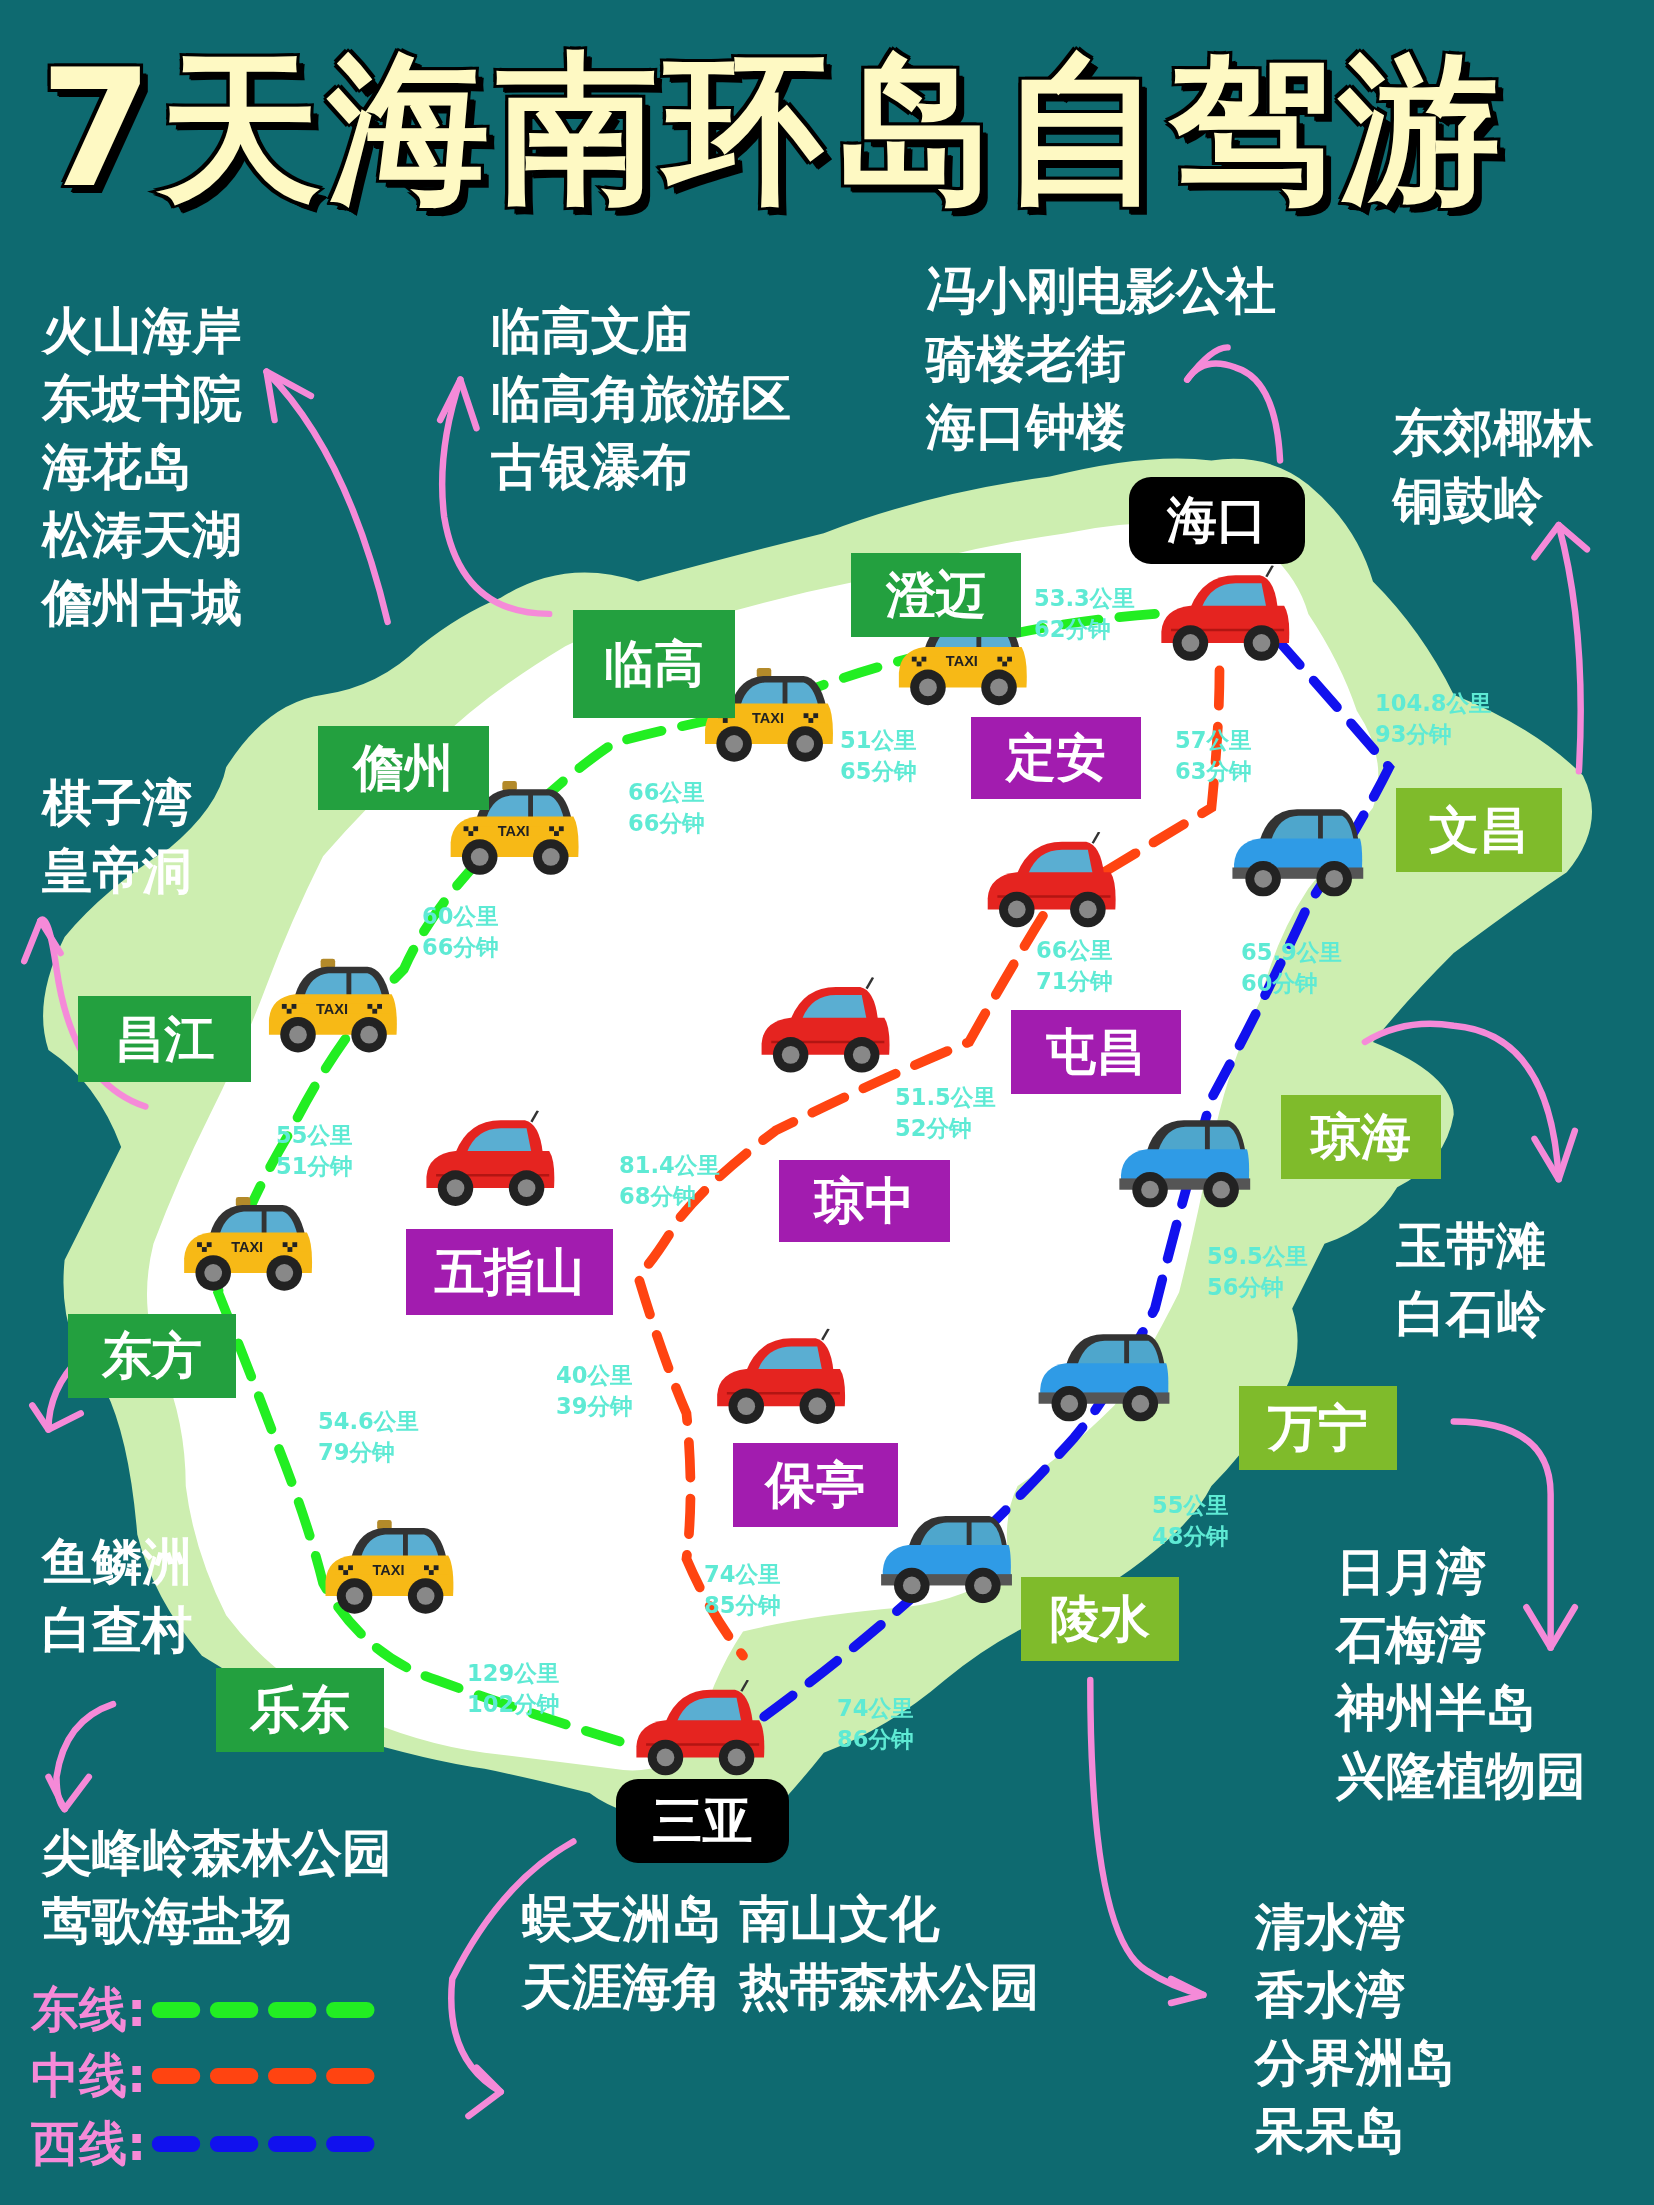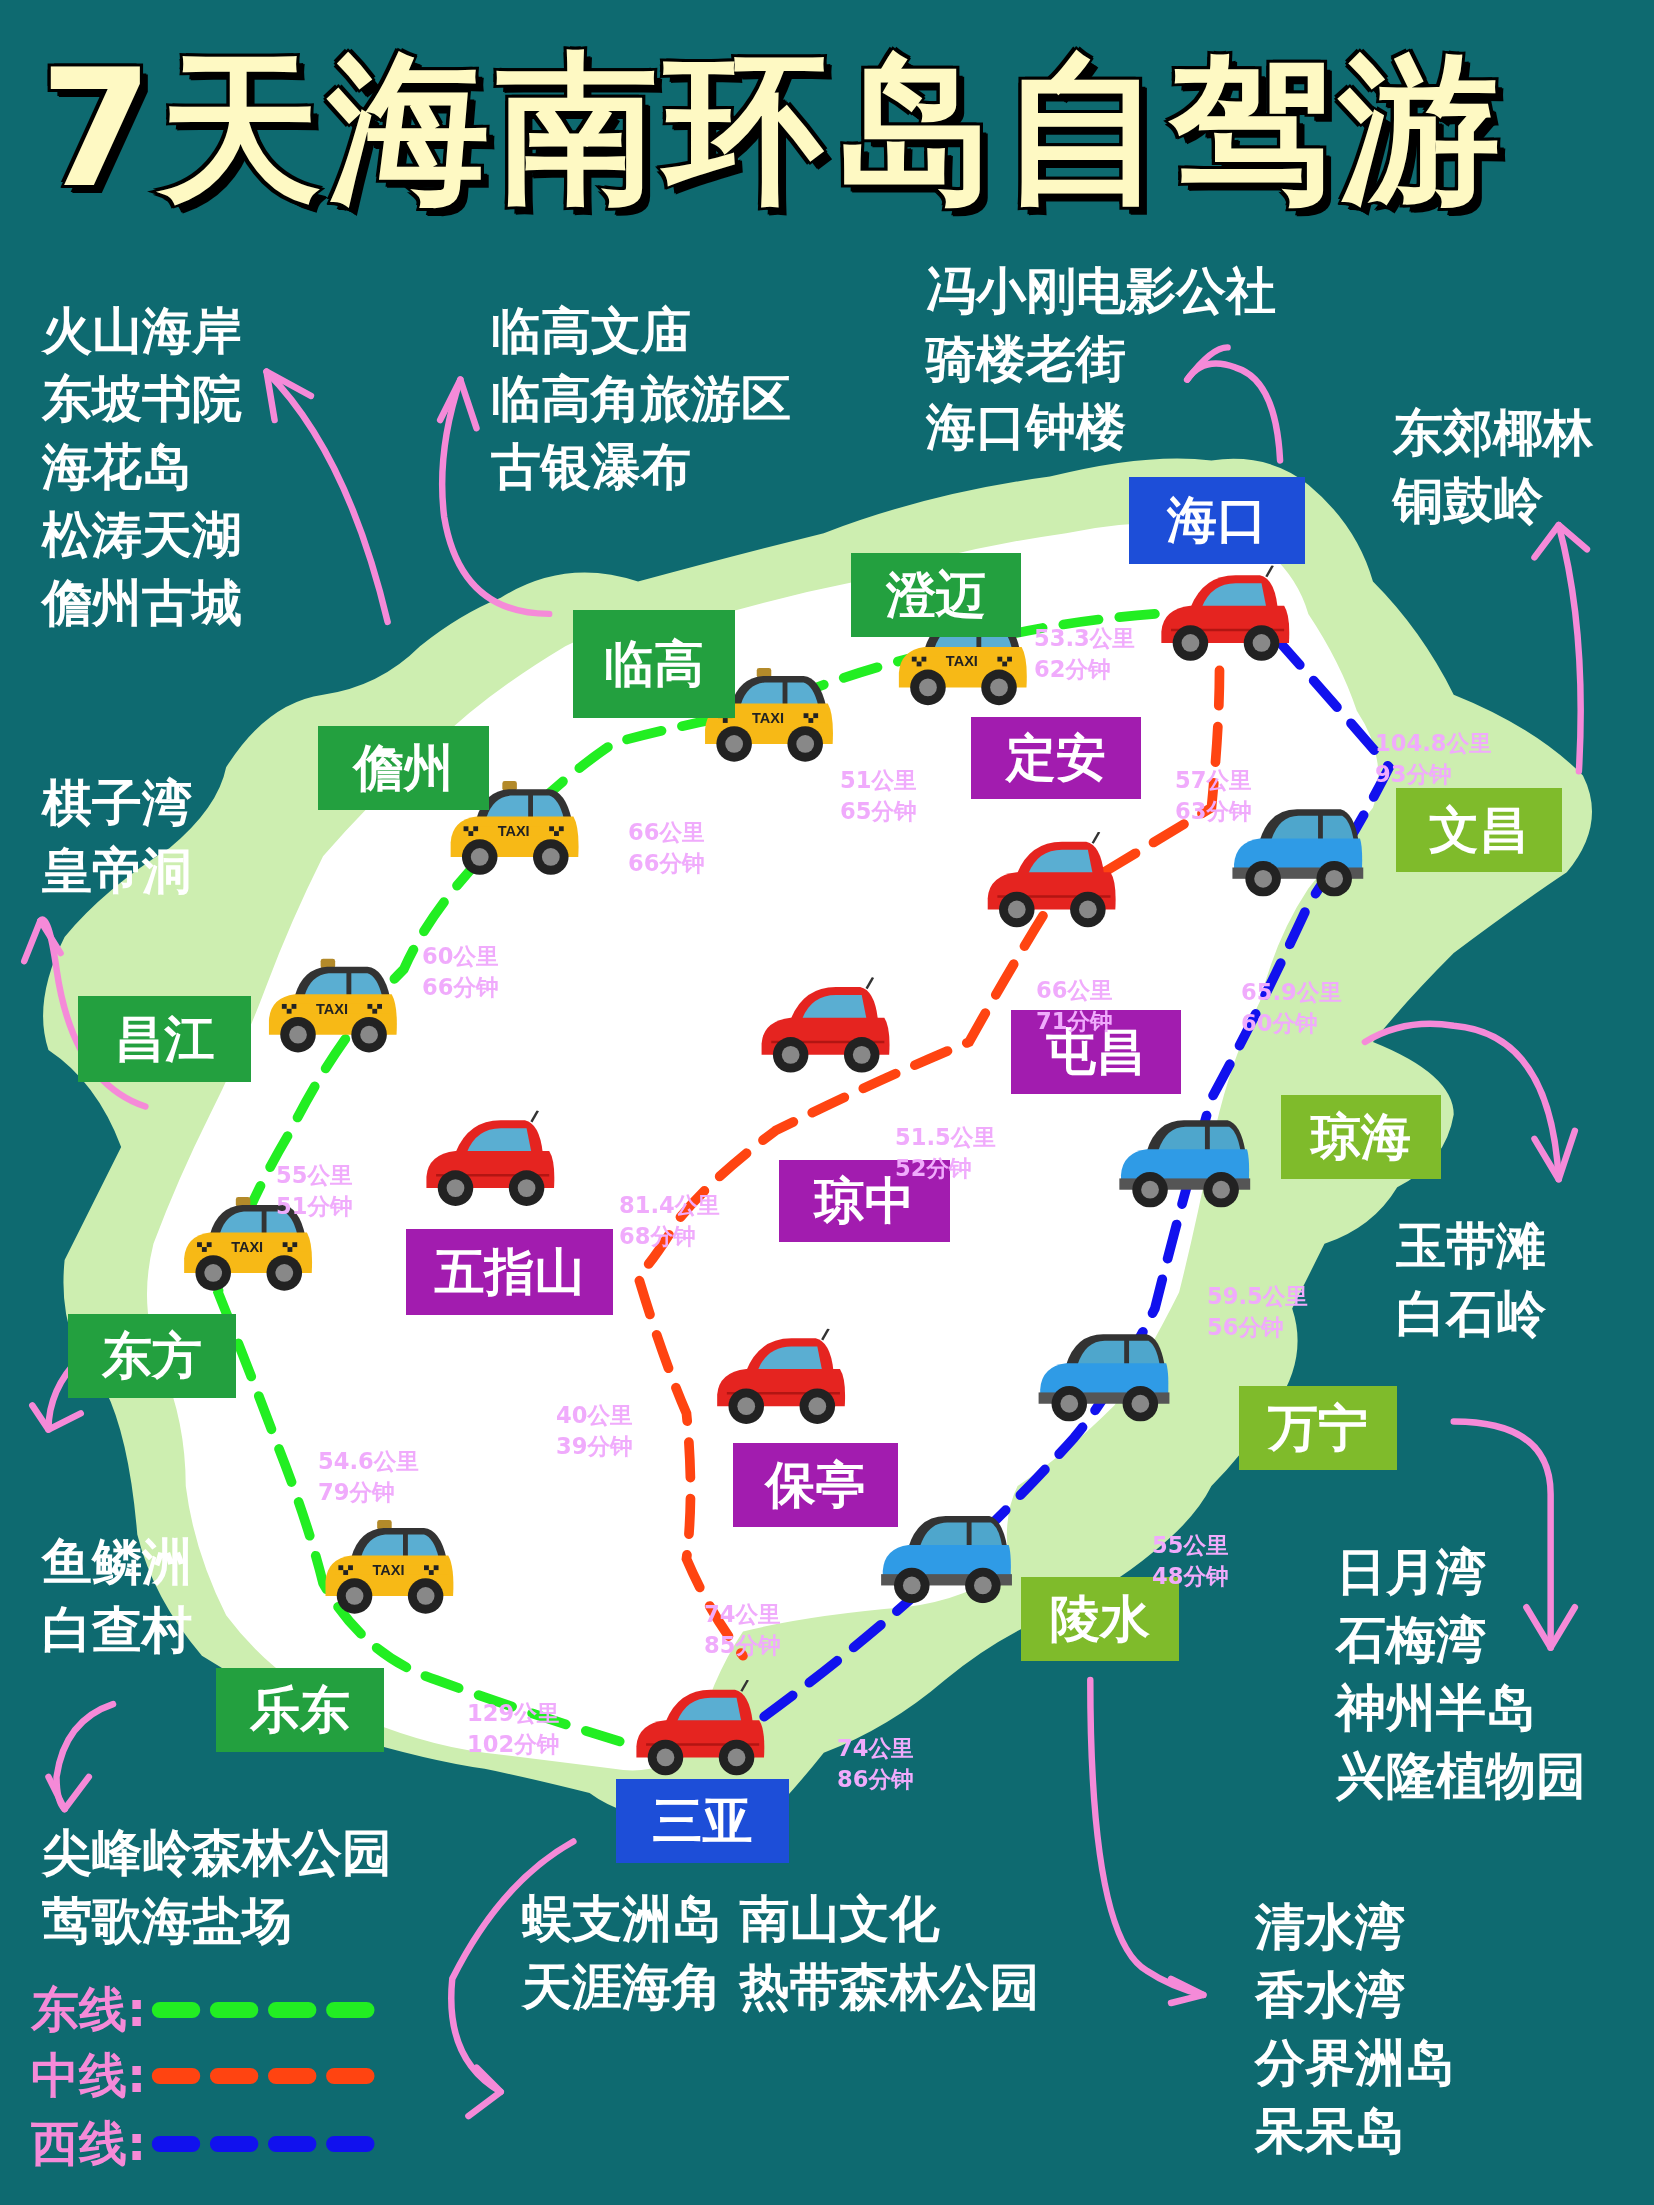--- a/index.html
+++ b/index.html
@@ -22,24 +22,24 @@
     position: absolute; color: #ffffff; font-weight: bold; font-size: 50px;
     line-height: 68px; white-space: nowrap;
   }
   .city {
     position: absolute; color: #fff; font-weight: bold; font-size: 50px;
     display: flex; align-items: center; justify-content: center; white-space: nowrap;
   }
   .city.west { background: #23a03f; margin-top: 20px; }
   .city.center { background: #a21caf; }
   .city.east { background: #7fbb2b; }
-  .city.hub { background: #1d4ed8; }
+  .city.hub { background: #000000; border-radius: 22px; }
   .dist {
-    position: absolute; color: #f0abfc; font-weight: bold; font-size: 22.6px;
-    line-height: 31px; white-space: nowrap; margin-top: 40px;
+    position: absolute; color: #5eead4; font-weight: bold; font-size: 22.6px;
+    line-height: 31px; white-space: nowrap;
   }
   .legend-row { position: absolute; left: 31px; display: flex; align-items: center; }
   .legend-label { color: #f58ad8; font-weight: bold; font-size: 48px; line-height: 57px; white-space: nowrap; }
   .legend-dash { width: 234px; height: 18px; margin-left: 4.8px; }
 </style>
 </head>
 <body>
 
 <svg class="map" width="1654" height="2205" viewBox="0 0 2048 2730">
   <defs>

